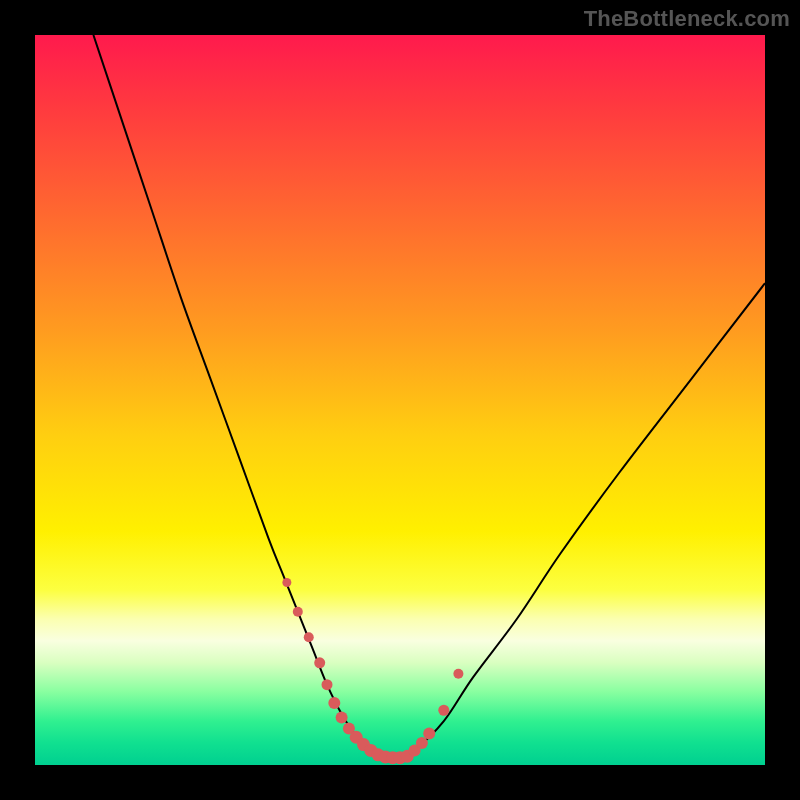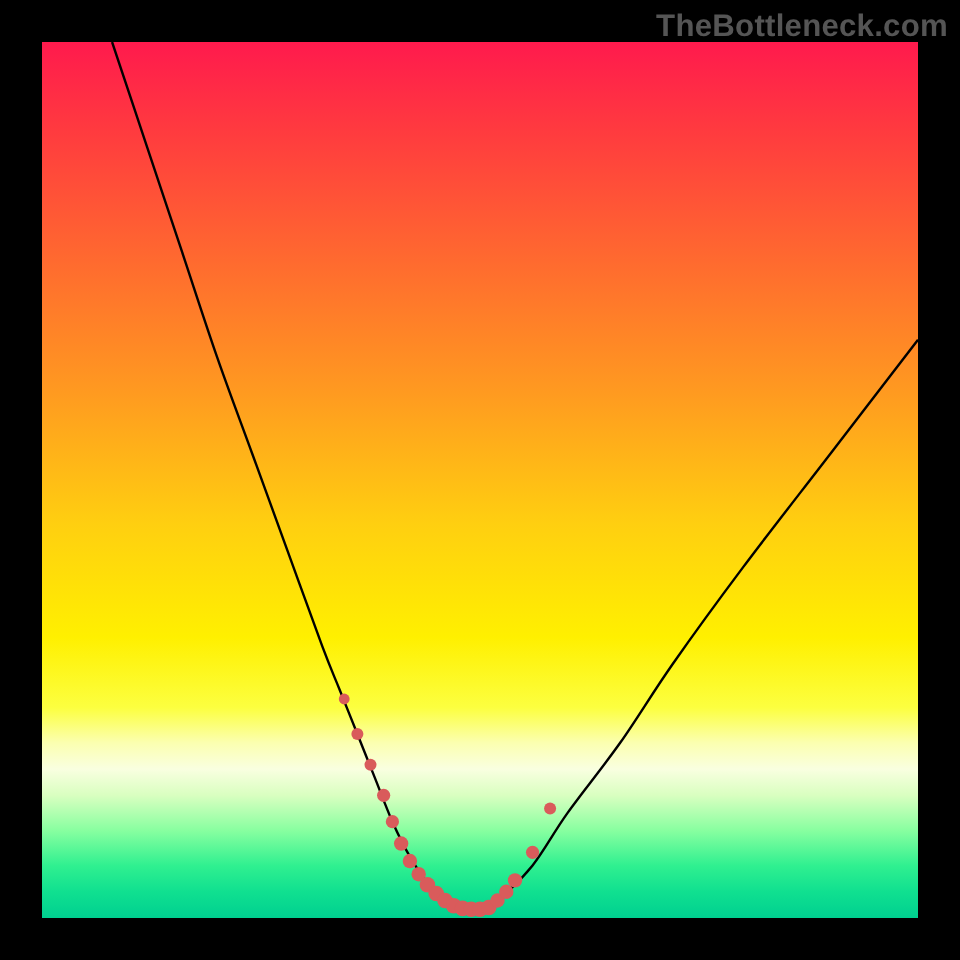--- a/index.html
+++ b/index.html
@@ -39,21 +39,21 @@
       #30f090 94%,
       #10e090 97%,
       #00d090 100%
     );
   }
   .watermark {
     position: absolute;
     top: 6px;
     right: 10px;
     color: #555;
-    font-size: 26px;
+    font-size: 22px;
     font-weight: 600;
     letter-spacing: 0.2px;
     user-select: none;
   }
   svg {
     position: absolute;
     left: 0;
     top: 0;
   }
 </style>

